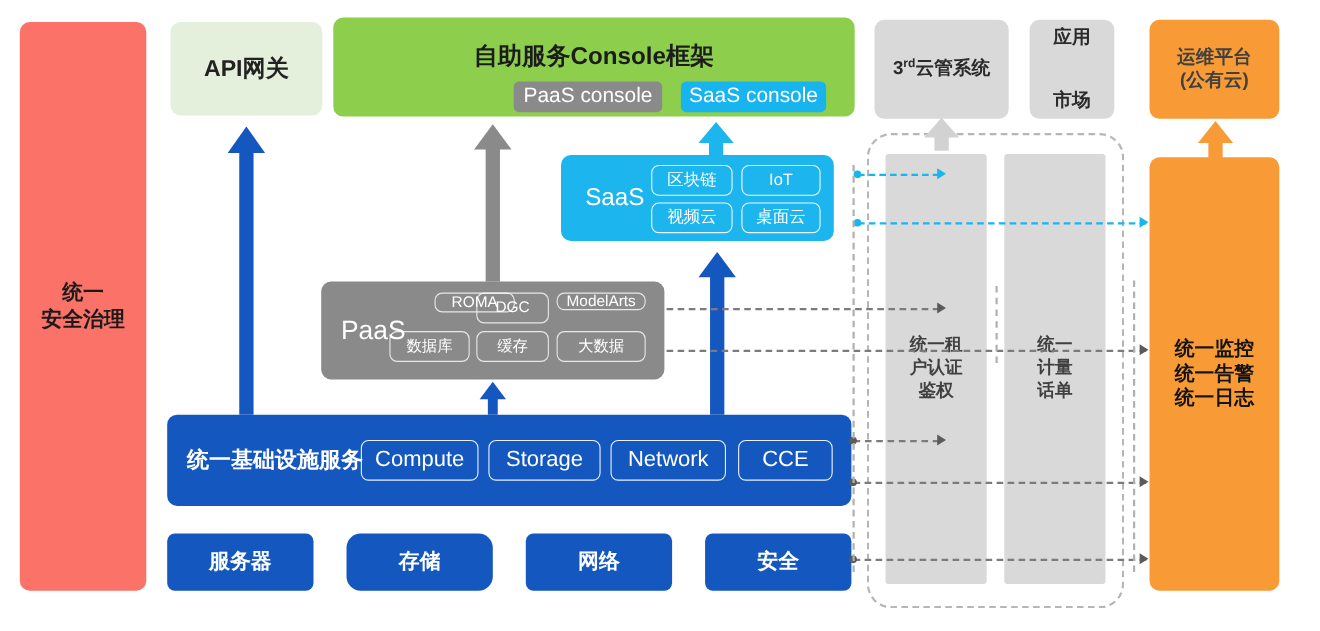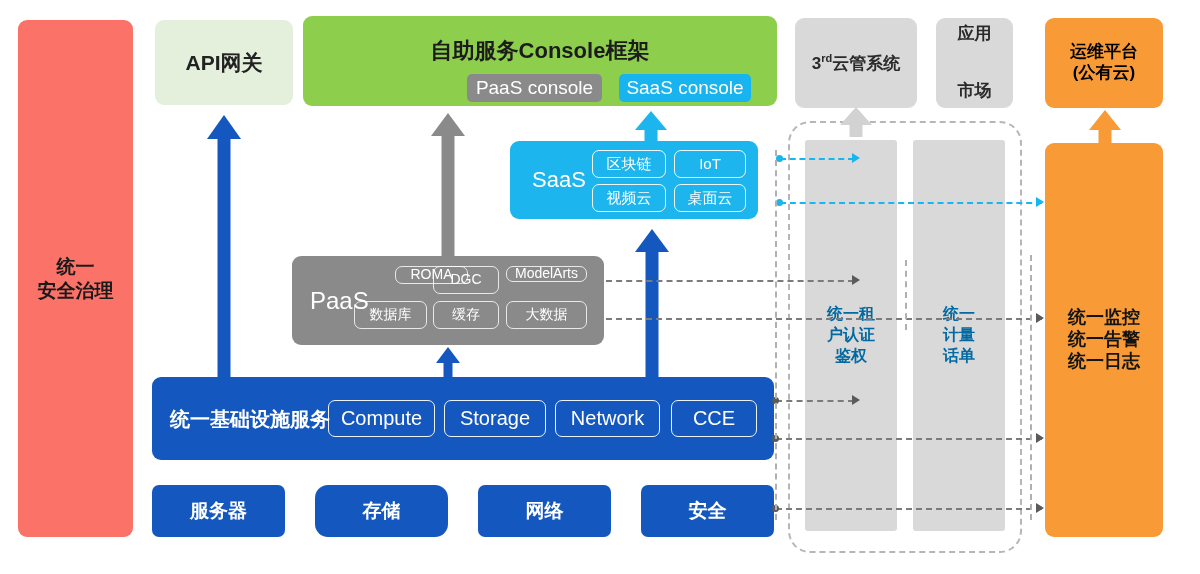--- a/index.html
+++ b/index.html
@@ -13,42 +13,42 @@
   .api-box{background:#e4efdc;color:#222;font-size:21px;font-weight:700;}
   .console-frame{background:#8dce4d;color:#1d1d1d;}
   .console-title{position:absolute;top:22px;left:0;right:0;text-align:center;font-size:22px;font-weight:700;color:#1c1c1c;}
   .pill{position:absolute;box-sizing:border-box;display:flex;align-items:center;justify-content:center;border-radius:5px;color:#fff;font-size:19px;}
   .pill.iaas{background:#1a57b8;}
   .pill.paas{background:#8a8a8a;}
   .pill.saas{background:#17b4ef;}
 
   .gray-box{background:#d9d9d9;color:#2a2a2a;font-size:17px;font-weight:700;}
   .gray-box sup{font-size:11px;vertical-align:super;font-weight:700;}
-  .orange-box{background:#f89b36;color:#000000;font-size:17px;font-weight:700;}
+  .orange-box{background:#f89b36;color:#404040;font-size:17px;font-weight:700;}
   .orange-col{background:#f89b36;color:#141414;font-size:18px;font-weight:700;}
 
   .saas-box{background:#1cb5ee;}
   .saas-label{position:absolute;left:22px;top:50%;transform:translateY(-50%);color:#fff;font-size:22px;}
   .sub{position:absolute;box-sizing:border-box;display:flex;align-items:center;justify-content:center;
        border:1.6px solid rgba(255,255,255,.92);border-radius:7px;color:#fff;font-size:15px;}
 
   .paas-box{background:#8a8a8a;}
   .paas-label{position:absolute;left:18px;top:50%;transform:translateY(-50%);color:#fff;font-size:24px;}
   .sub.gray-sub{border-color:rgba(255,255,255,.8);font-size:14px;}
 
   .infra-box{background:#1458bf;}
   .infra-label{position:absolute;left:18px;top:50%;transform:translateY(-50%);color:#fff;font-size:20px;font-weight:700;}
   .sub.blue-sub{border-color:rgba(255,255,255,.92);font-size:20px;}
 
   .blue-chip{background:#1458bf;color:#fff;font-size:19px;font-weight:700;border-radius:7px;}
 
   
   .dashed-wrap{position:absolute;box-sizing:border-box;border:2px dashed #b6b6b6;border-radius:22px;}
   .mid-col{position:absolute;background:#d9d9d9;border-radius:3px;display:flex;align-items:center;justify-content:center;
-           text-align:center;color:#0369a1;font-size:16px;font-weight:700;line-height:1.3;}
+           text-align:center;color:#404040;font-size:16px;font-weight:700;line-height:1.3;}
 
   
   .varrow{position:absolute;}
   .varrow .shaft{position:absolute;left:50%;transform:translateX(-50%);bottom:0;}
   .varrow .head{position:absolute;left:50%;transform:translateX(-50%);top:0;width:0;height:0;border-style:solid;}
 
   
   .hline{position:absolute;height:0;border-top:2px dashed #7b7b7b;}
   .hline.cyan{border-top-color:#16b6f0;}
   .vline{position:absolute;width:0;border-left:2px dashed #b0b0b0;}

